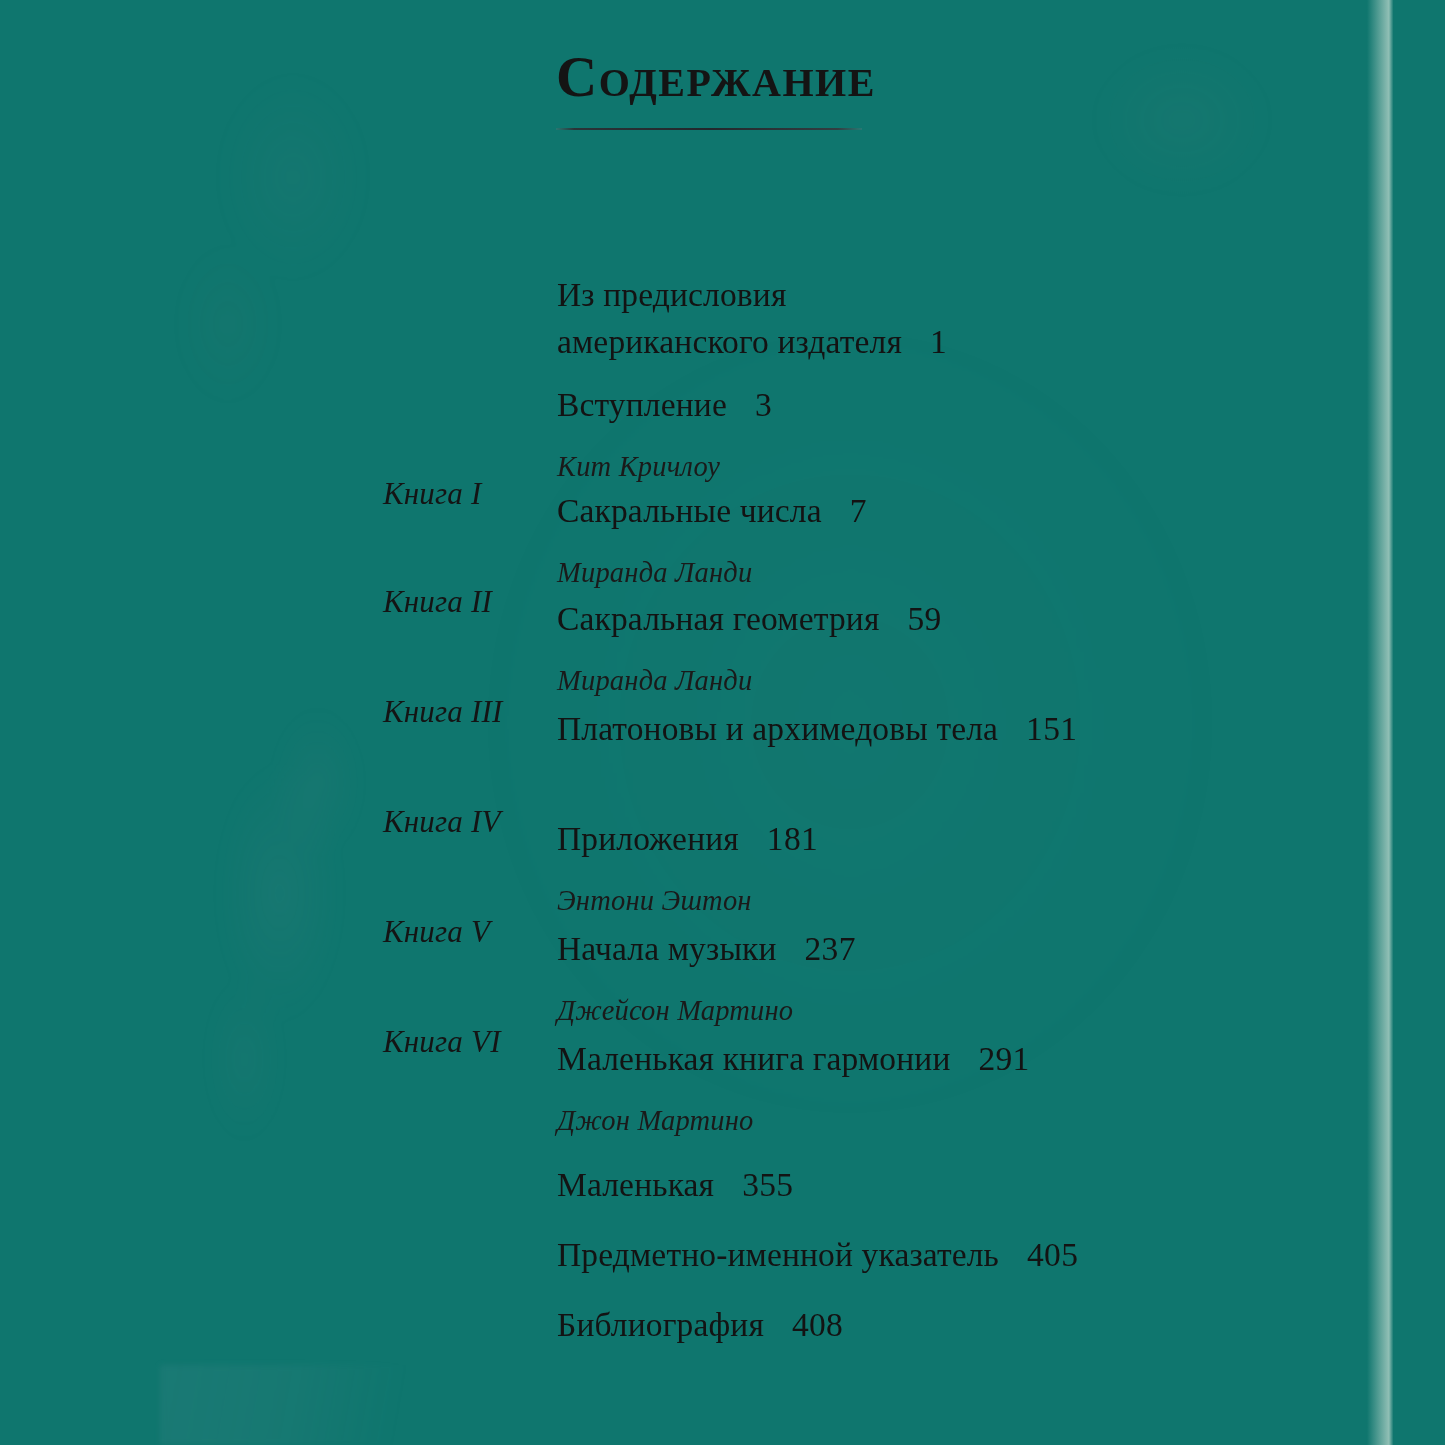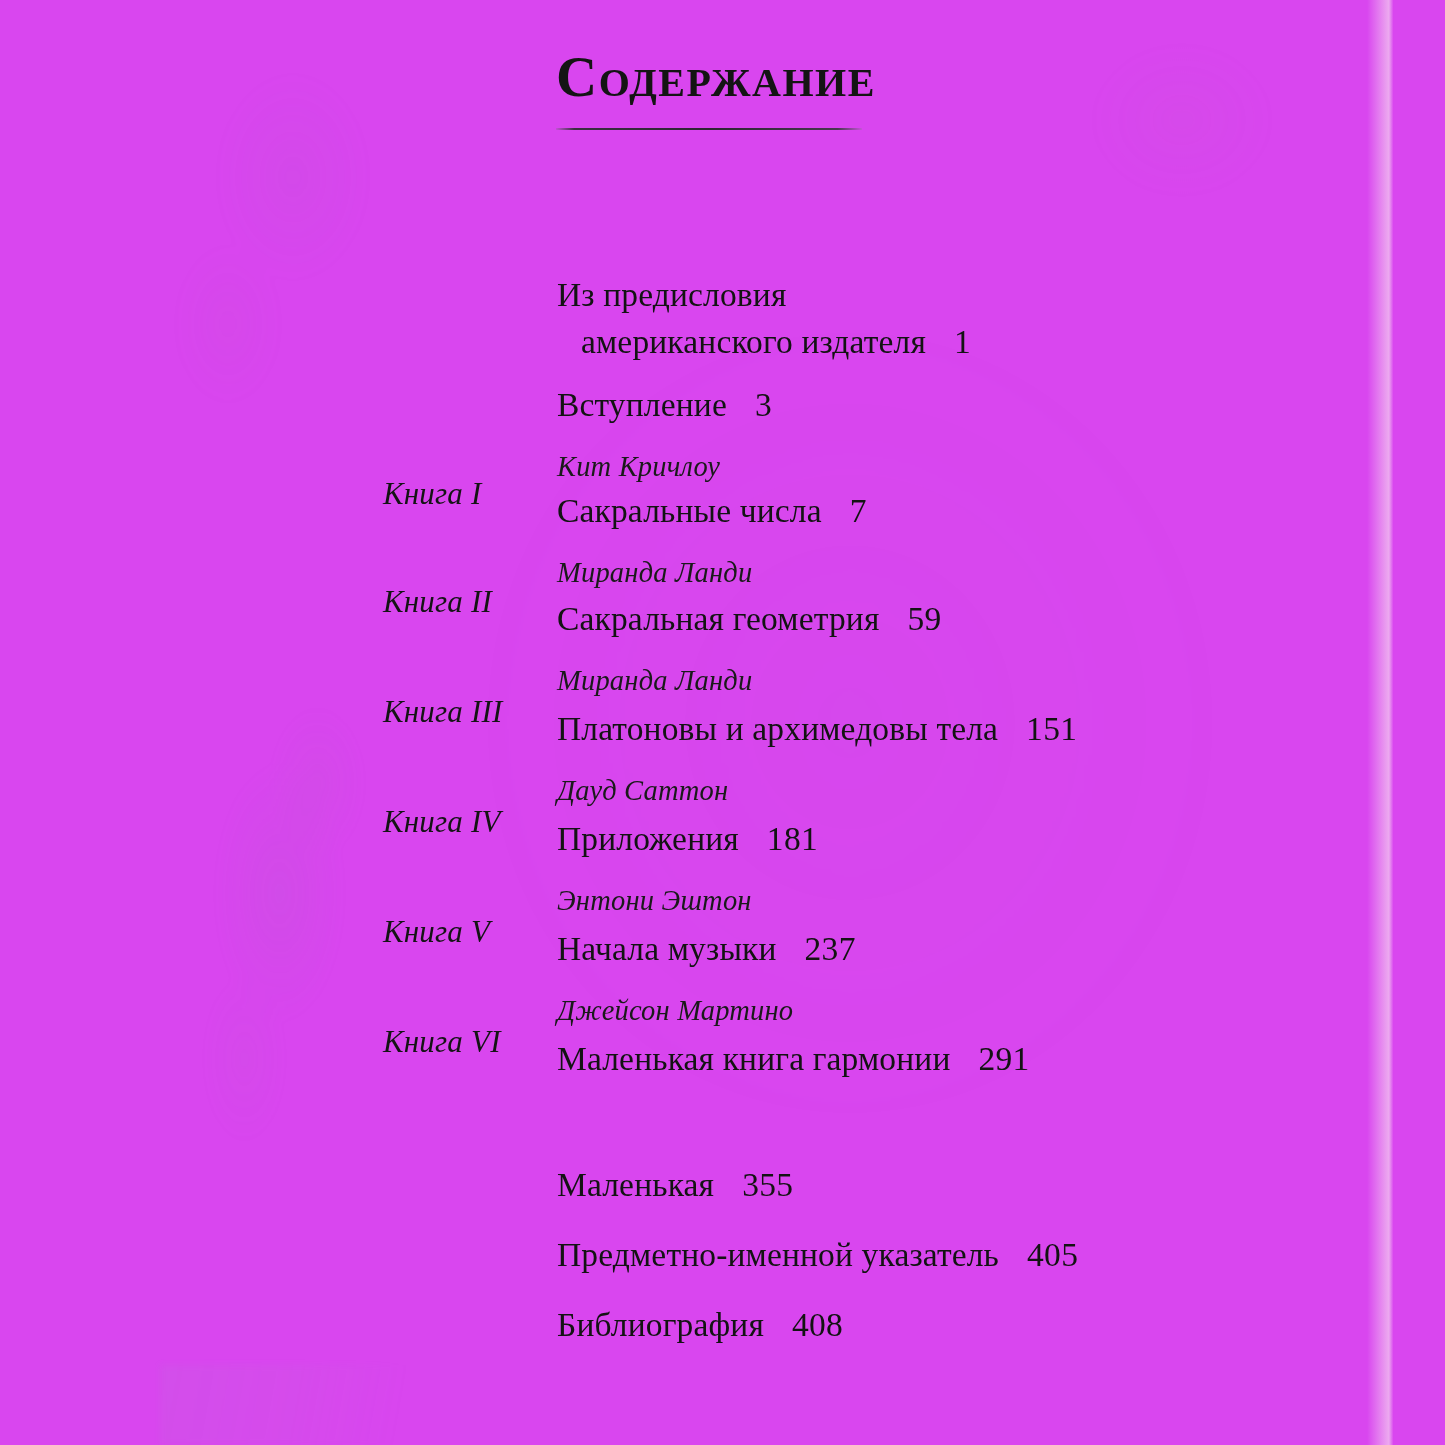--- a/index.html
+++ b/index.html
@@ -13,21 +13,21 @@
     background: #ffffff;
     font-family: "Liberation Serif", "DejaVu Serif", serif;
     overflow: hidden;
     position: relative;
   }
 
   
   #page {
     position: absolute;
     inset: 0;
-    background: #d946ef;
+    background: #0f766e;
     overflow: hidden;
   }
 
   
   .bleed {
     position: absolute;
     pointer-events: none;
     z-index: 0;
   }
   #bleed-upper-left {
@@ -149,21 +149,20 @@
   .title-line {
     font-size: 33.5px;
     line-height: 1.0;
     color: #131313;
     white-space: nowrap;
     letter-spacing: 0.15px;
   }
   .title-line .t2 {
     display: block;
     margin-top: 13px;
-    margin-left: 24px;
   }
   .page-num {
     display: inline-block;
     margin-left: 28px;
     font-size: 33.5px;
     color: #131313;
     letter-spacing: 0.3px;
   }
   .author-line {
     margin-top: 31px;
@@ -233,21 +232,20 @@
           <div class="author-line">Миранда Ланди</div>
         </div>
       </div>
 
       <div class="toc-entry" style="top:696px;">
         <div class="book-label">Книга III</div>
         <div class="entry-body">
           <div class="title-line">
             <span>Платоновы и архимедовы тела</span><span class="page-num">151</span>
           </div>
-          <div class="author-line">Дауд Саттон</div>
         </div>
       </div>
 
       <div class="toc-entry" style="top:806px;">
         <div class="book-label">Книга IV</div>
         <div class="entry-body">
           <div class="title-line">
             <span>Приложения</span><span class="page-num">181</span>
           </div>
           <div class="author-line">Энтони Эштон</div>
@@ -263,20 +261,21 @@
           <div class="author-line">Джейсон Мартино</div>
         </div>
       </div>
 
       <div class="toc-entry" style="top:1026px;">
         <div class="book-label">Книга VI</div>
         <div class="entry-body">
           <div class="title-line">
             <span>Маленькая книга гармонии</span><span class="page-num">291</span>
           </div>
+          <div class="author-line">Джон Мартино</div>
         </div>
       </div>
 
       <div class="toc-entry" style="top:1152px;">
         <div class="entry-body">
           <div class="title-line">
             <span>Маленькая</span><span class="page-num">355</span>
           </div>
         </div>
       </div>

